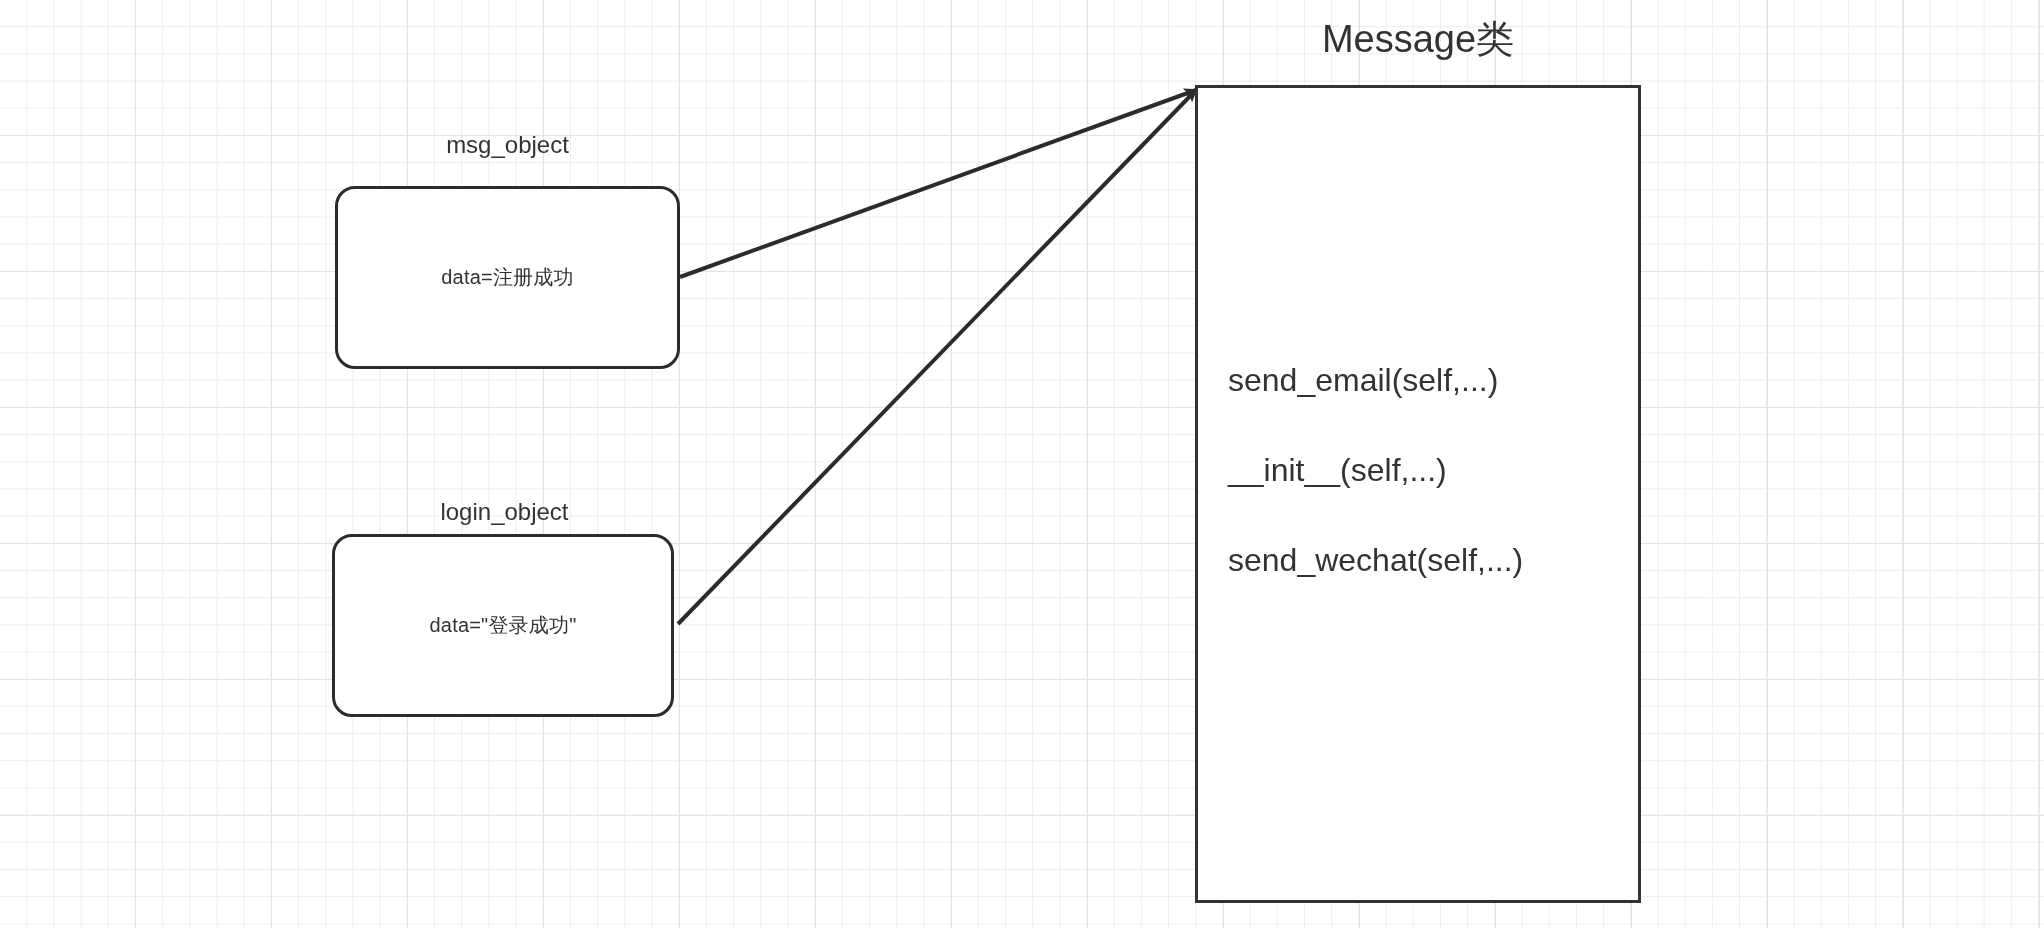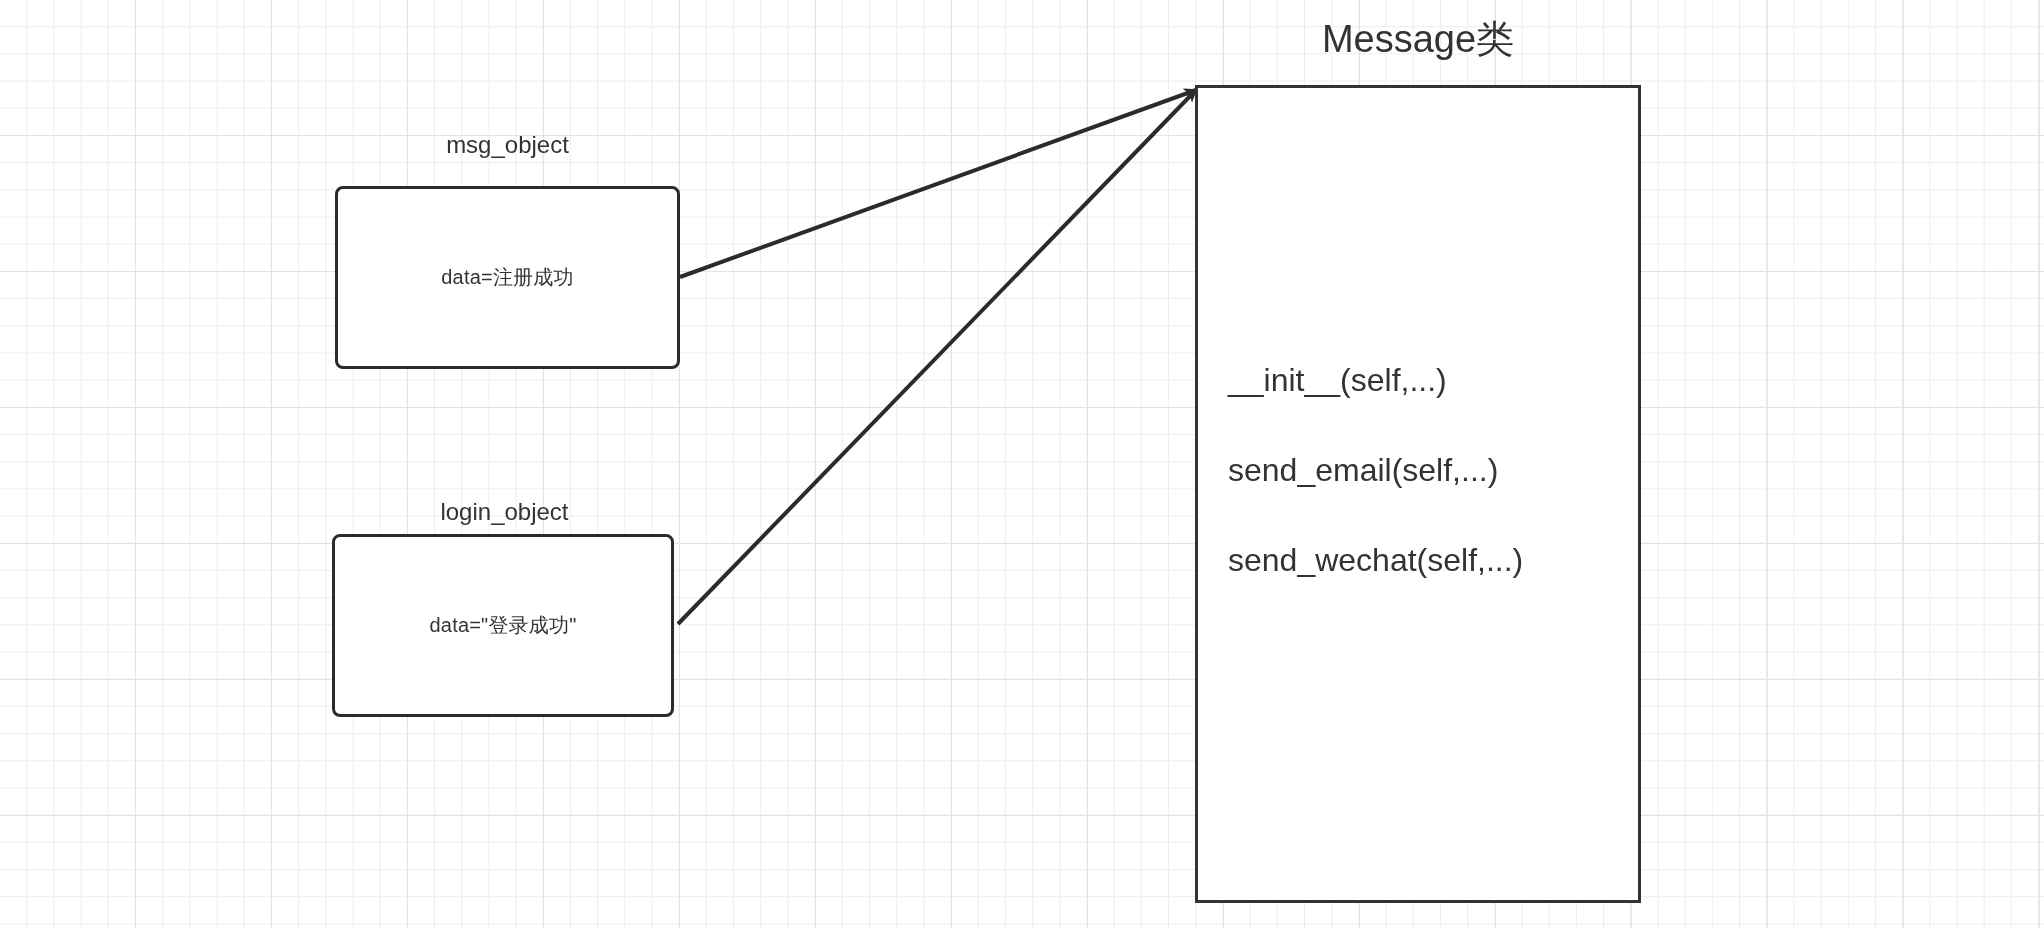--- a/index.html
+++ b/index.html
@@ -39,21 +39,21 @@
   .node {
     position: absolute;
     box-sizing: border-box;
     background: #ffffff;
     border: 3px solid #2b2b2b;
     display: flex;
     align-items: center;
     justify-content: center;
   }
   .node-rounded {
-    border-radius: 8px;
+    border-radius: 20px;
     text-align: right;
   }
   .node-text {
     font-size: 20px;
     color: #333333;
     letter-spacing: 0.2px;
     white-space: nowrap;
   }
   .caption {
     position: absolute;
@@ -112,18 +112,18 @@
 
   <div class="node node-rounded" style="left:332px; top:534px; width:342px; height:183px;">
     <span class="node-text">data="登录成功"</span>
   </div>
 
   <div class="class-title" style="left:1195px; top:14px; width:446px;">Message类</div>
 
   <div class="class-box" style="left:1195px; top:85px; width:446px; height:818px;"></div>
 
   <div class="method-list" style="left:1228px; top:335px;">
+    <span class="method-item">send_email(self,...)</span>
     <span class="method-item">__init__(self,...)</span>
-    <span class="method-item">send_email(self,...)</span>
     <span class="method-item">send_wechat(self,...)</span>
   </div>
 
 </div>
 
 </body></html>

